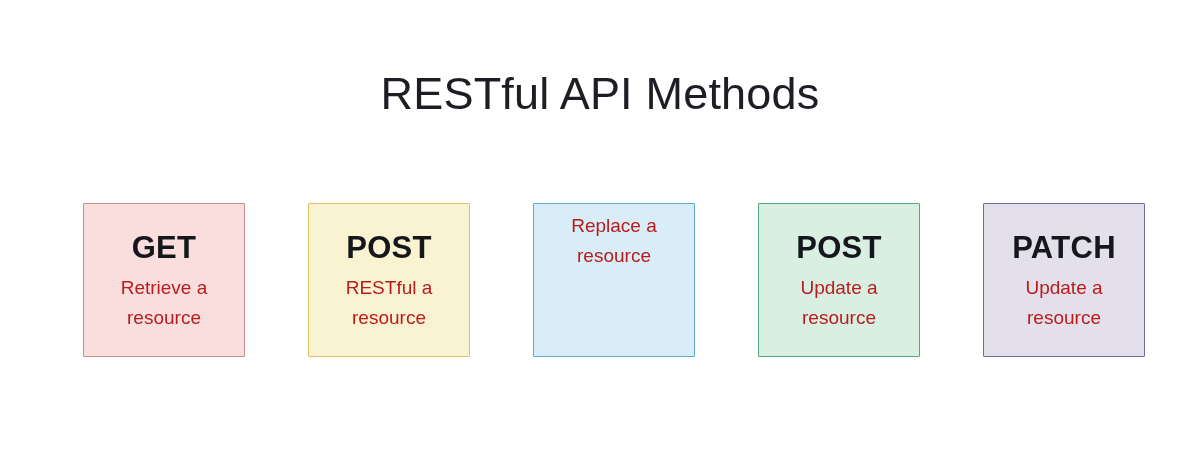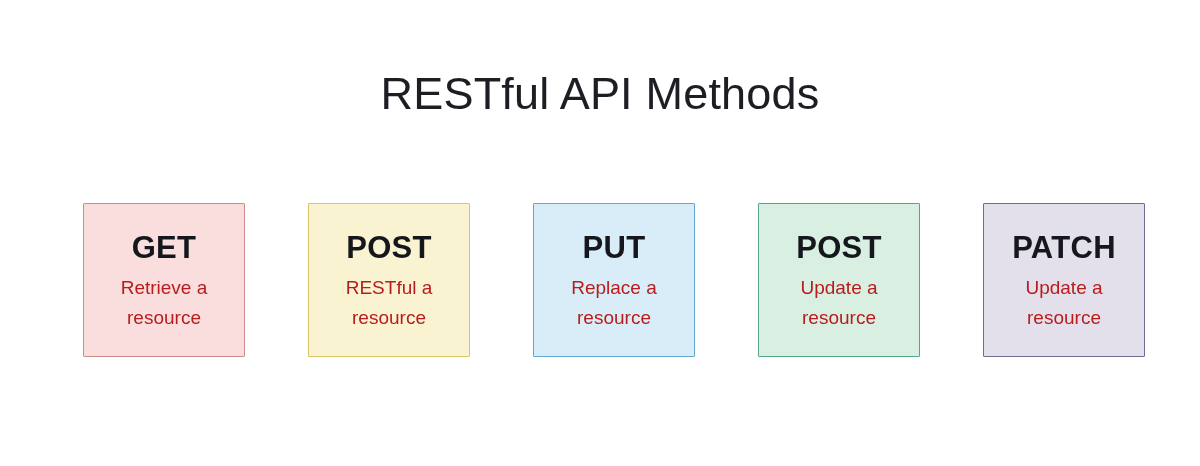--- a/index.html
+++ b/index.html
@@ -74,21 +74,20 @@
       <div class="method-label">GET</div>
       <div class="method-desc">Retrieve a resource</div>
     </div>
 
     <div class="method-card" style="background: rgb(250, 243, 209); border-color: rgb(217, 197, 104);">
       <div class="method-label">POST</div>
       <div class="method-desc">RESTful a resource</div>
     </div>
 
     <div class="method-card" style="background: rgb(216, 237, 247); border-color: rgb(99, 169, 203);">
-      <div class="method-label">PUT</div>
       <div class="method-desc">Replace a resource</div>
     </div>
 
     <div class="method-card" style="background: rgb(216, 239, 226); border-color: rgb(82, 168, 134);">
       <div class="method-label">POST</div>
       <div class="method-desc">Update a resource</div>
     </div>
 
     <div class="method-card" style="background: rgb(227, 224, 236); border-color: rgb(113, 108, 145);">
       <div class="method-label">PATCH</div>

